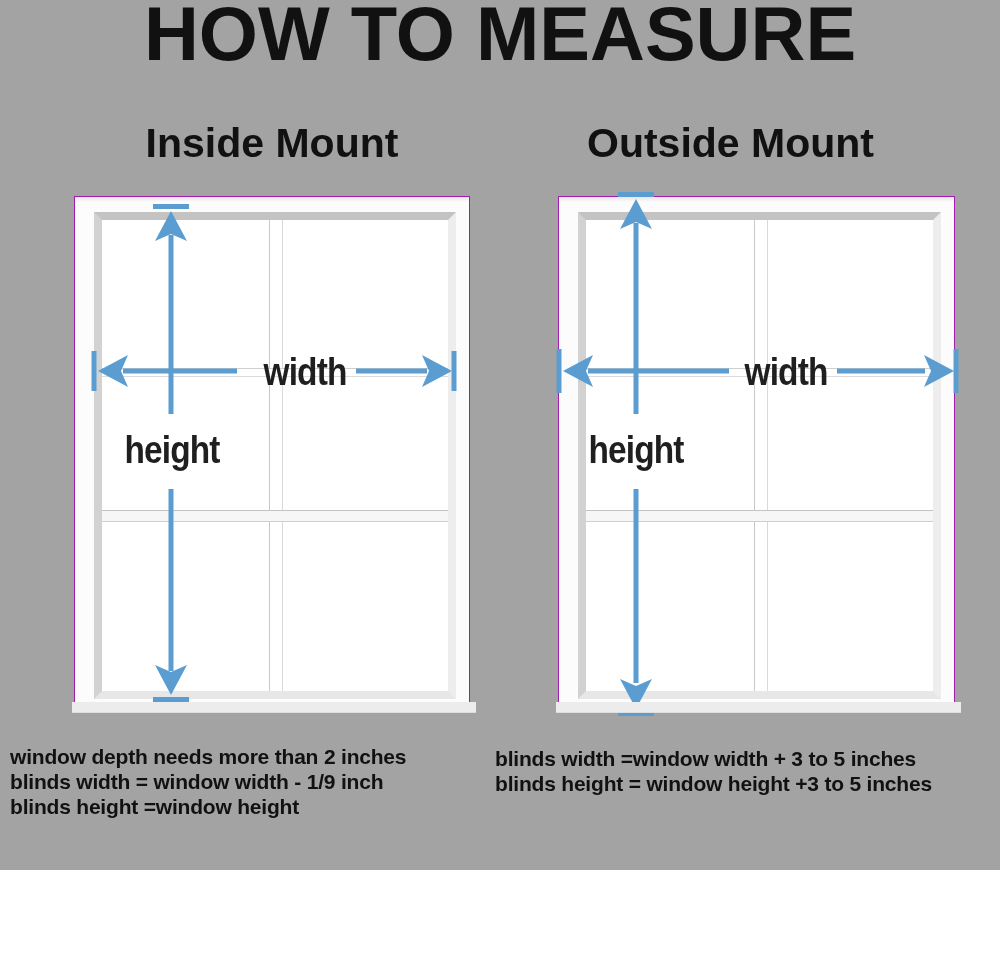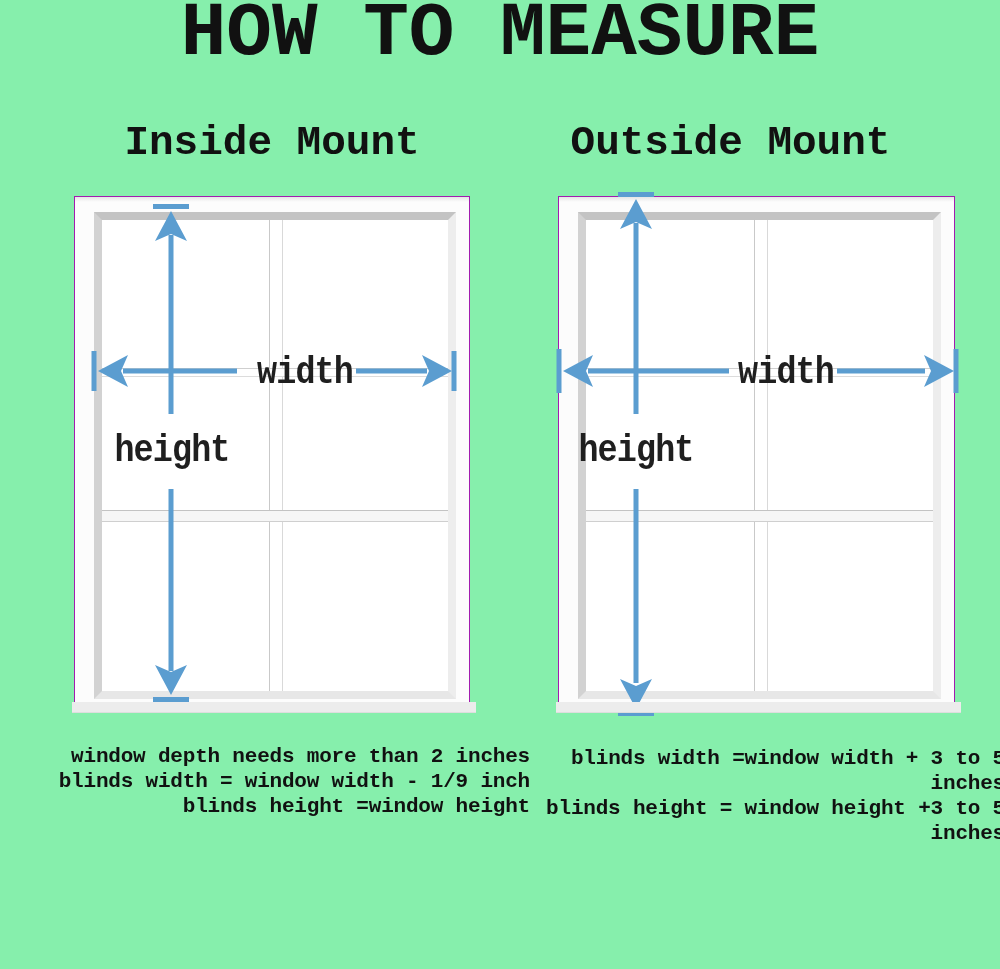--- a/index.html
+++ b/index.html
@@ -3,22 +3,22 @@
 <meta charset="utf-8">
 <style>
   :root{
     --arrow:#5b9dd0;
     --banner-bg:#64a5d5;
     --banner-text:#ffffff;
     --ink:#161616;
   }
   html,body{margin:0;padding:0;background:#ffffff;}
   .page{
-    position:relative;width:1000px;height:969px;overflow:hidden;background:#86efac;
-    font-family:Liberation Mono, monospace;color:var(--ink);
+    position:relative;width:1000px;height:870px;overflow:hidden;background:#a3a3a3;
+    font-family:Liberation Sans, sans-serif;color:var(--ink);
   }
   .title{
     position:absolute;top:-4px;left:0;width:100%;text-align:center;
     font-size:76px;font-weight:bold;line-height:1;white-space:nowrap;color:#111;
   }
   .subtitle{
     position:absolute;top:119px;text-align:center;font-size:41px;font-weight:bold;
     line-height:1.2;white-space:nowrap;color:#111;
   }
   .subtitle.left{left:74px;width:396px;}
@@ -62,21 +62,21 @@
     white-space:nowrap;letter-spacing:-1px;
     transform:translate(-50%,-50%) scaleX(0.88);
   }
   .window.inside .dim.width{left:230px;top:175px;}
   .window.inside .dim.height{left:97px;top:253px;}
   .window.outside .dim.width{left:227px;top:175px;}
   .window.outside .dim.height{left:77px;top:253px;}
 
   
   .notes{
-    position:absolute;text-align:right;font-weight:bold;font-size:21px;
+    position:absolute;text-align:left;font-weight:bold;font-size:21px;
     line-height:25px;letter-spacing:-0.2px;color:#111;
   }
   .notes.left{left:10px;top:744px;width:520px;}
   .notes.right{left:495px;top:746px;width:510px;}
 
   
   .banner{
     position:absolute;left:0;right:0;top:854px;height:115px;
     background:var(--banner-bg);display:flex;align-items:center;justify-content:center;
   }

